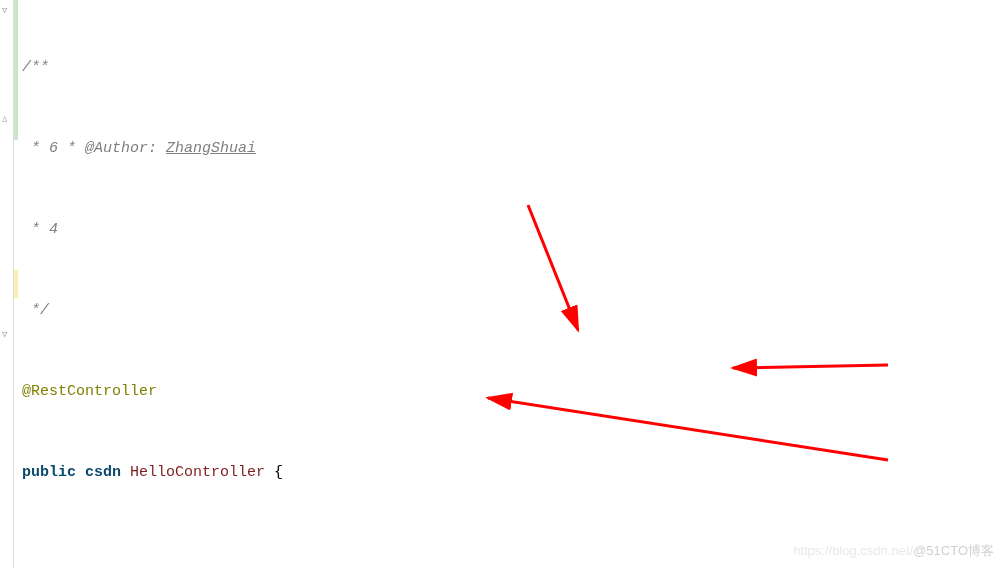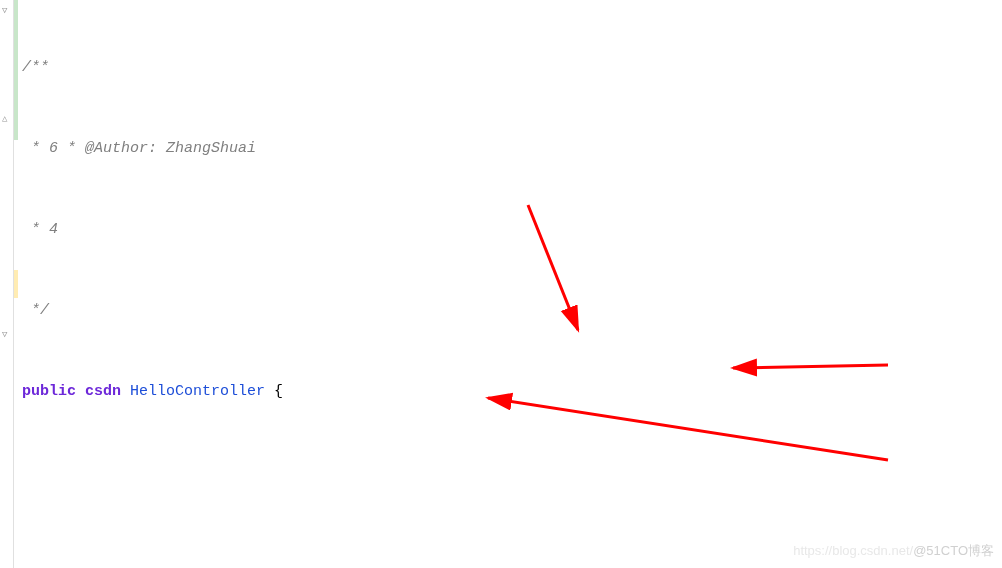--- a/index.html
+++ b/index.html
@@ -49,24 +49,24 @@
       padding: 0;
       line-height: 27px;
       white-space: pre;
       position: relative;
     }
     .line {
       height: 27px;
       padding-left: 4px;
     }
     .comment { color: #808080; font-style: italic; }
-    .comment-underline { }
+    .comment-underline { text-decoration: underline; }
     .annotation { color: #808000; }
-    .keyword { color: #6d28d9; font-weight: bold; }
-    .class-name { color: #1d4ed8; }
+    .keyword { color: #0c4a6e; font-weight: bold; }
+    .class-name { color: #7f1d1d; }
     .arrow {
       position: absolute;
       pointer-events: none;
     }
     .watermark {
       position: absolute;
       bottom: 8px;
       right: 8px;
       color: #d0d0d0;
       font-size: 13px;
@@ -84,20 +84,21 @@
   </div>
   <div class="change-bar">
     <div class="change-marker" style="top:0;height:140px"></div>
     <div class="change-marker" style="top:270px;height:28px;background:#ffecb3"></div>
   </div>
   <div class="code-area">
     <div class="line"><span class="comment">/**</span></div>
     <div class="line"><span class="comment"><span> * 6 * @Author: </span><span class="comment-underline">ZhangShuai</span></span></div>
     <div class="line"><span class="comment"> * 4</span></div>
     <div class="line"><span class="comment"> */</span></div>
+    <div class="line"><span class="annotation">@RestController</span></div>
     <div class="line"><span class="keyword">public</span> <span class="keyword">csdn</span> <span class="class-name">HelloController</span> <span>{</span></div>
     
     
     
     
     
     
     
     
     

